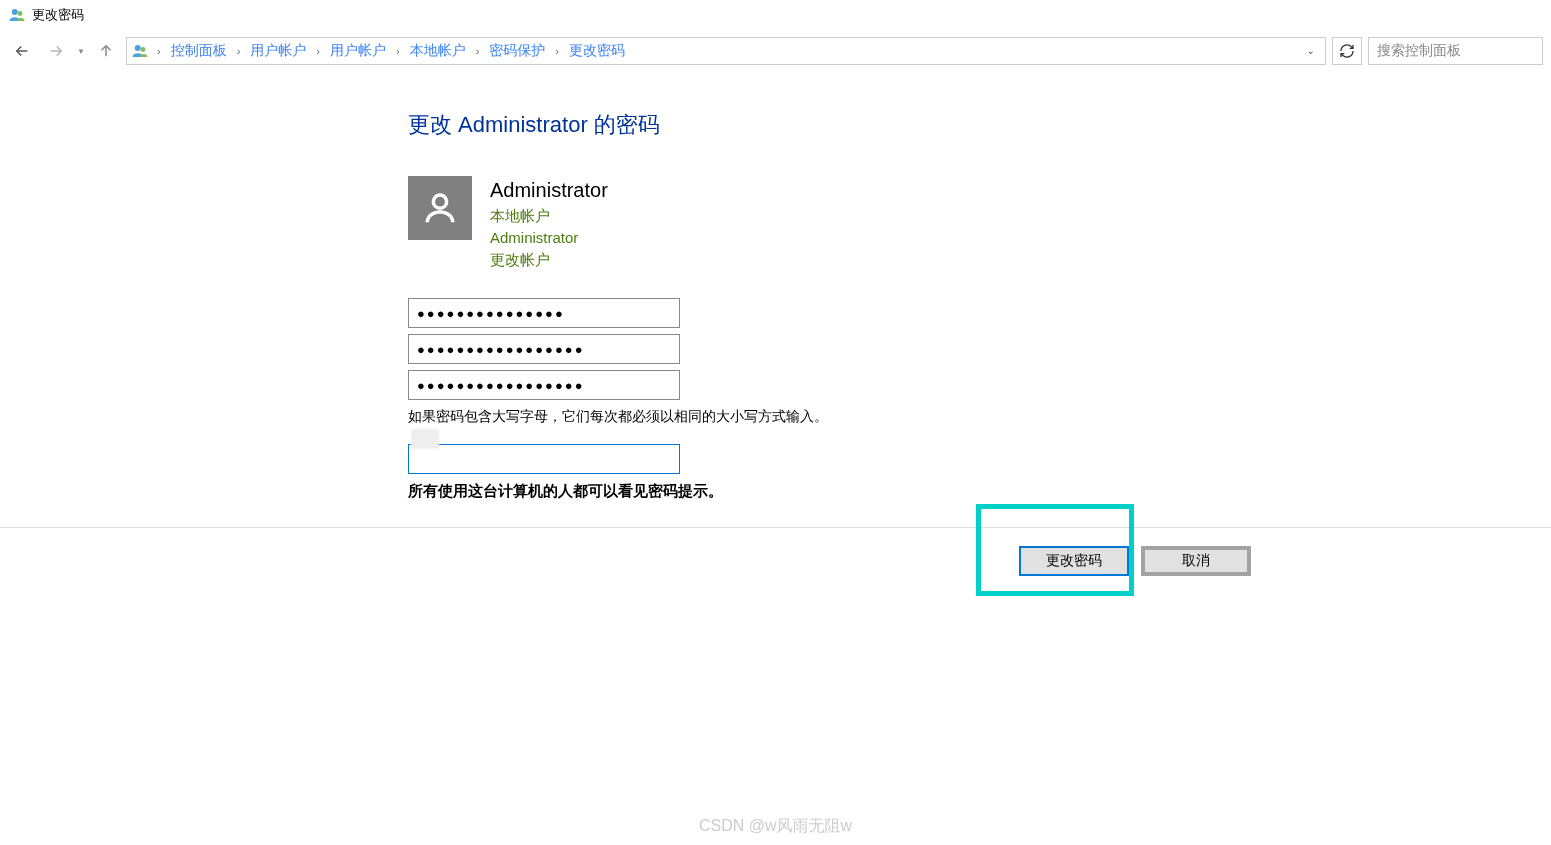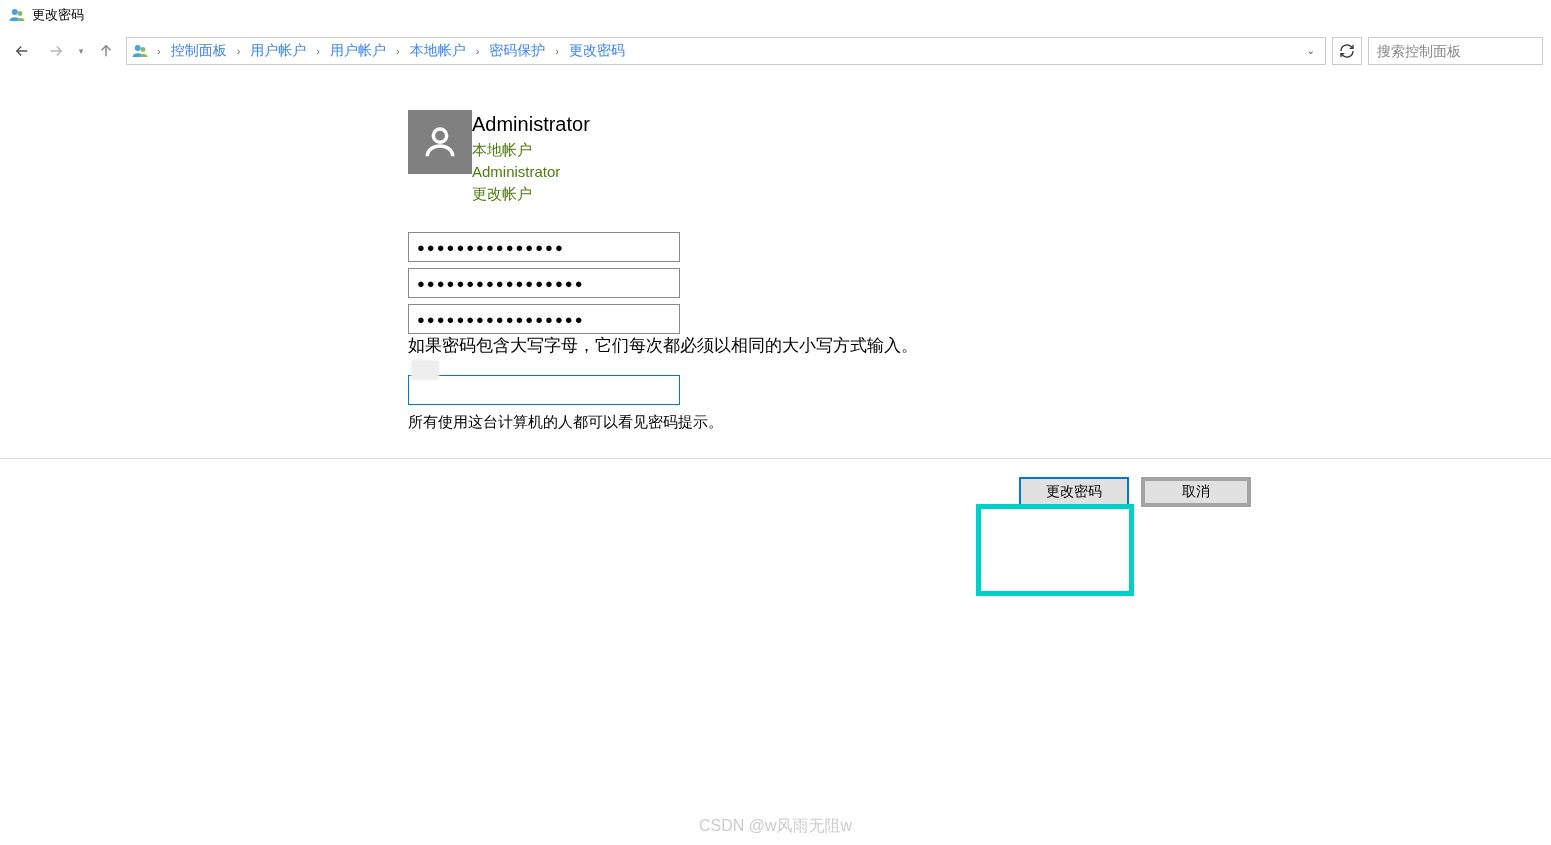--- a/index.html
+++ b/index.html
@@ -55,36 +55,36 @@
     .crumb { color:#3b82f6; padding: 0 2px; white-space:nowrap;}
     .address-dropdown { margin-left:auto; color:#555; font-size:10px; padding: 0 6px;}
     .refresh-btn {
       width: 30px; height:28px; border:1px solid #ccc;
       display:flex; align-items:center; justify-content:center; color:#333;
     }
     .refresh-btn svg { width:16px; height:16px; }
     .search-input {
       width: 175px; height:28px; border:1px solid #ccc;
       padding: 0 8px; font-size:14px; color:#777; outline:none;
-      font-family: Liberation Sans, sans-serif;
+      font-family: Liberation Serif, serif;
     }
     .search-input::placeholder { color: #888; }
     
     .content {
       padding: 40px 0 0 408px;
       width: 100%;
     }
     .page-title {
       color: #003399;
       font-size: 22px;
       font-weight: 400;
       margin-bottom: 36px;
     }
     .user-block {
-      display:flex; align-items:flex-start; 
+      display:flex; align-items:flex-start; gap: 18px;
       margin-bottom: 28px;
     }
     .avatar {
       width: 64px; height: 64px;
       background: #808080;
       display:flex; align-items:center; justify-content:center;
     }
     .avatar svg { width: 38px; height: 38px; stroke:#fff; fill:none; stroke-width:2.2; }
     .user-info { display:flex; flex-direction:column; line-height: 1.45; }
     .user-name { font-size: 20px; color:#000; font-weight: 400; }
@@ -93,39 +93,41 @@
     .pw-input {
       width: 272px; height: 30px;
       border: 1px solid #888;
       padding: 0 8px;
       font-size: 13px;
       font-family: inherit;
       letter-spacing: 2px;
       outline:none;
     }
     .help-text {
-      font-size: 17px; color:#000;
+      font-size: 14px; color:#000;
+      margin-top: 8px;
     }
     .hint-input {
       width: 272px; height: 30px;
       border: 1px solid #0078d4;
       padding: 0 8px;
       font-size:13px; font-family:inherit;
       margin-top: 18px;
       outline: none;
       background: #fff;
     }
     .hint-input-blur {
       position:absolute; left:3px; top:3px; width:28px; height:20px;
       background: #eee; filter: blur(1px);
     }
     .hint-wrap { position:relative; width:272px; }
     .help-text2 {
       font-size: 15px; color:#000;
       margin-top: 8px;
+      font-weight: bold;
     }
     
     .footer {
       border-top: 1px solid #ddd;
       margin-top: 26px;
       display:flex;
       justify-content:flex-end;
       padding: 18px 300px 18px 0;
       gap: 12px;
     }
@@ -218,20 +220,21 @@
         <path d="M21 3v5h-5"></path>
         <path d="M21 12a9 9 0 0 1-15.5 6.3L3 16"></path>
         <path d="M3 21v-5h5"></path>
       </svg>
   </div>
 
   <input class="search-input" placeholder="搜索控制面板" style="">
 </div>
 
 <div class="content">
+  <h1 class="page-title">更改 Administrator 的密码</h1>
 
   <div class="user-block">
     <div class="avatar">
       <svg viewBox="0 0 24 24">
           <circle cx="12" cy="8" r="4.2"></circle>
           <path d="M4 21c0-4 4-6.5 8-6.5s8 2.5 8 6.5"></path>
         </svg>
     </div>
     <div class="user-info">
       <span class="user-name">Administrator</span>

